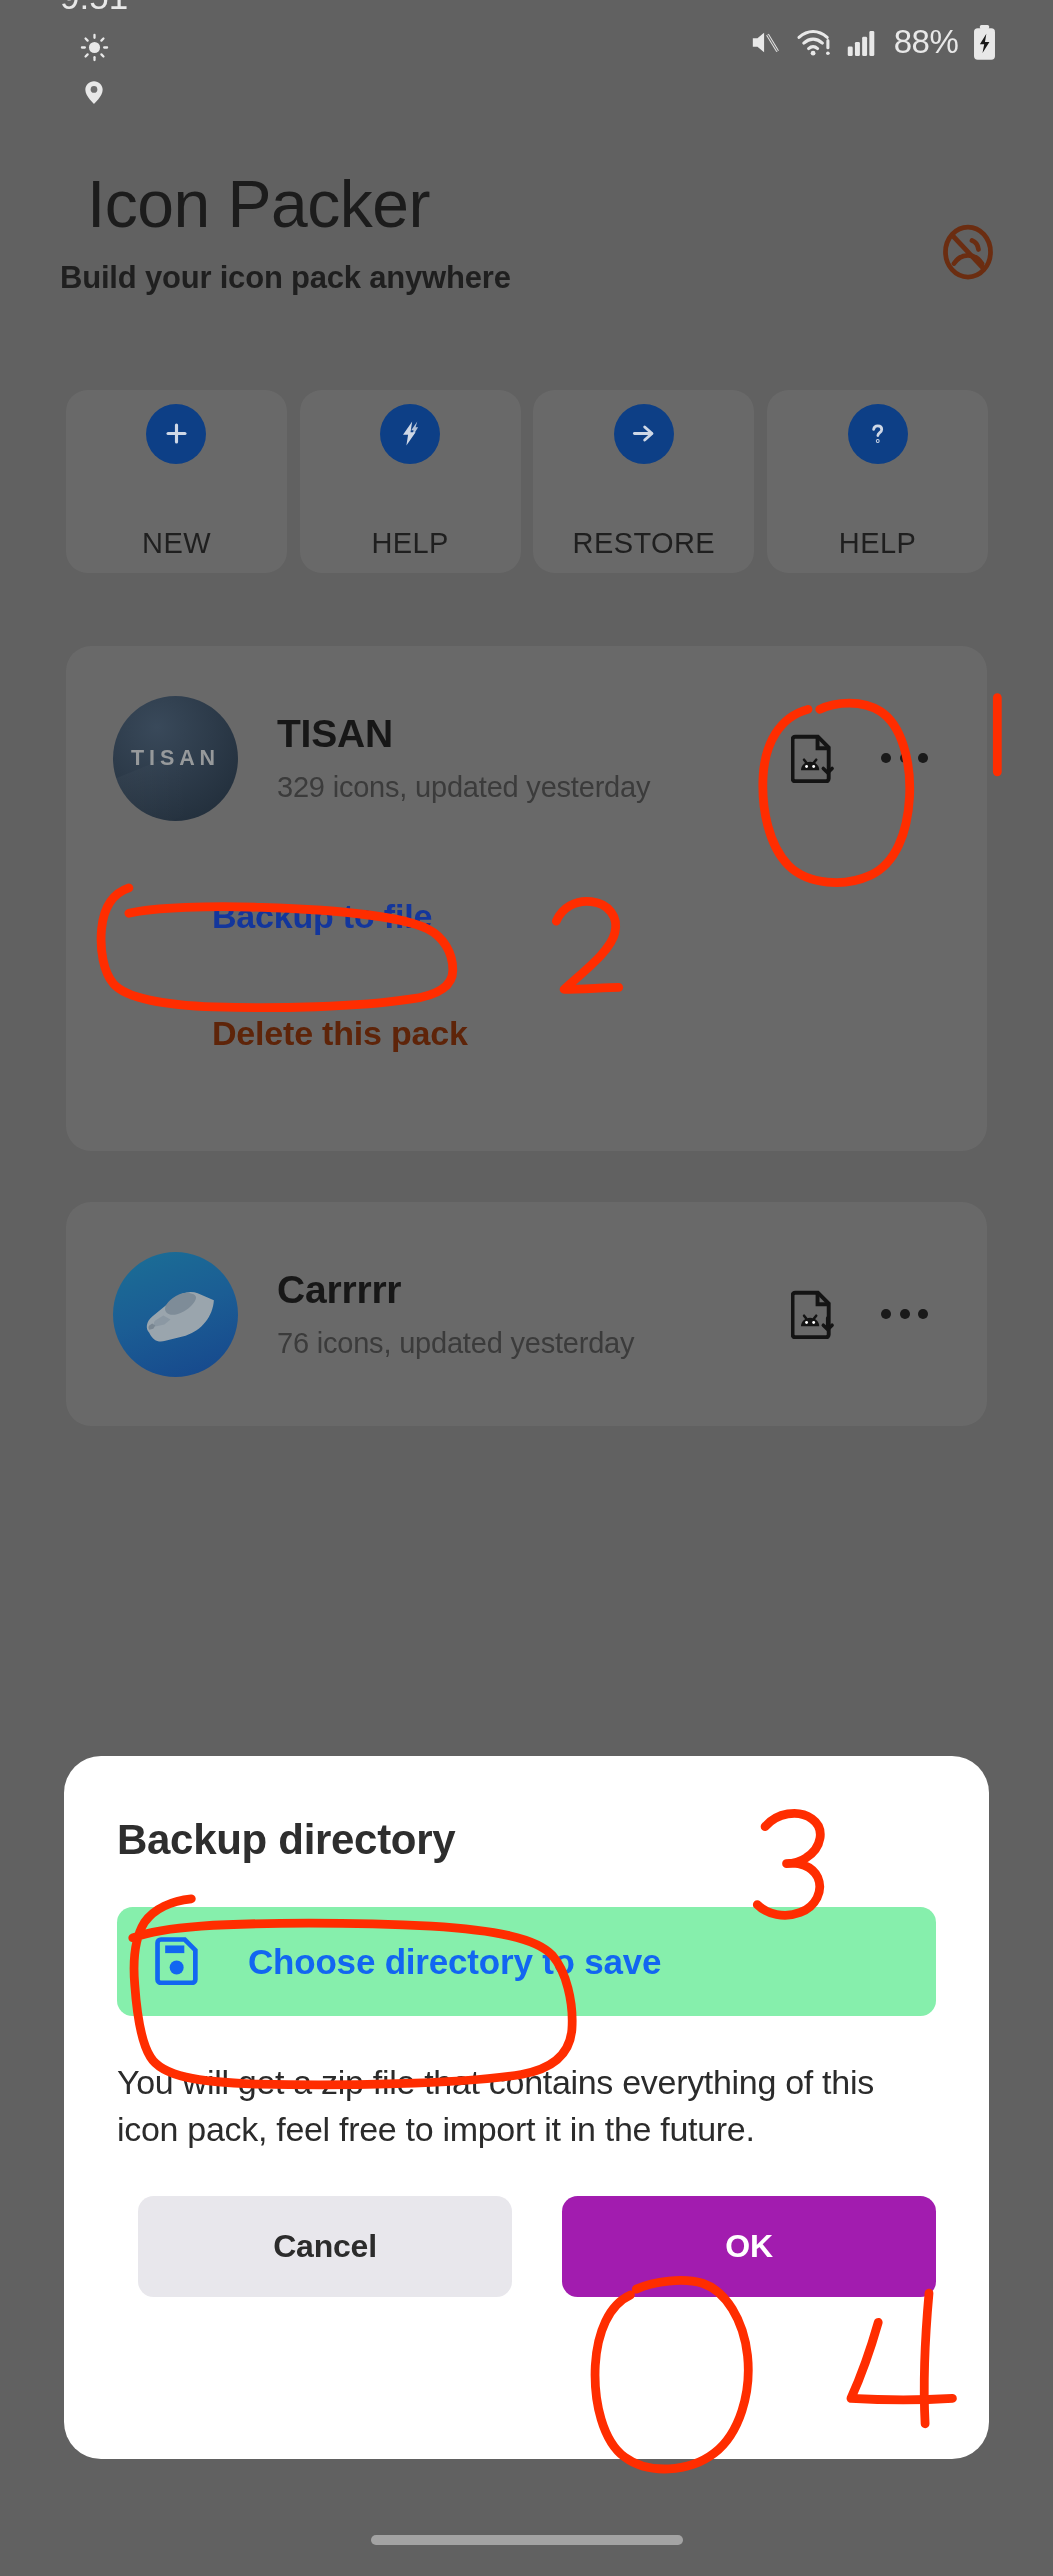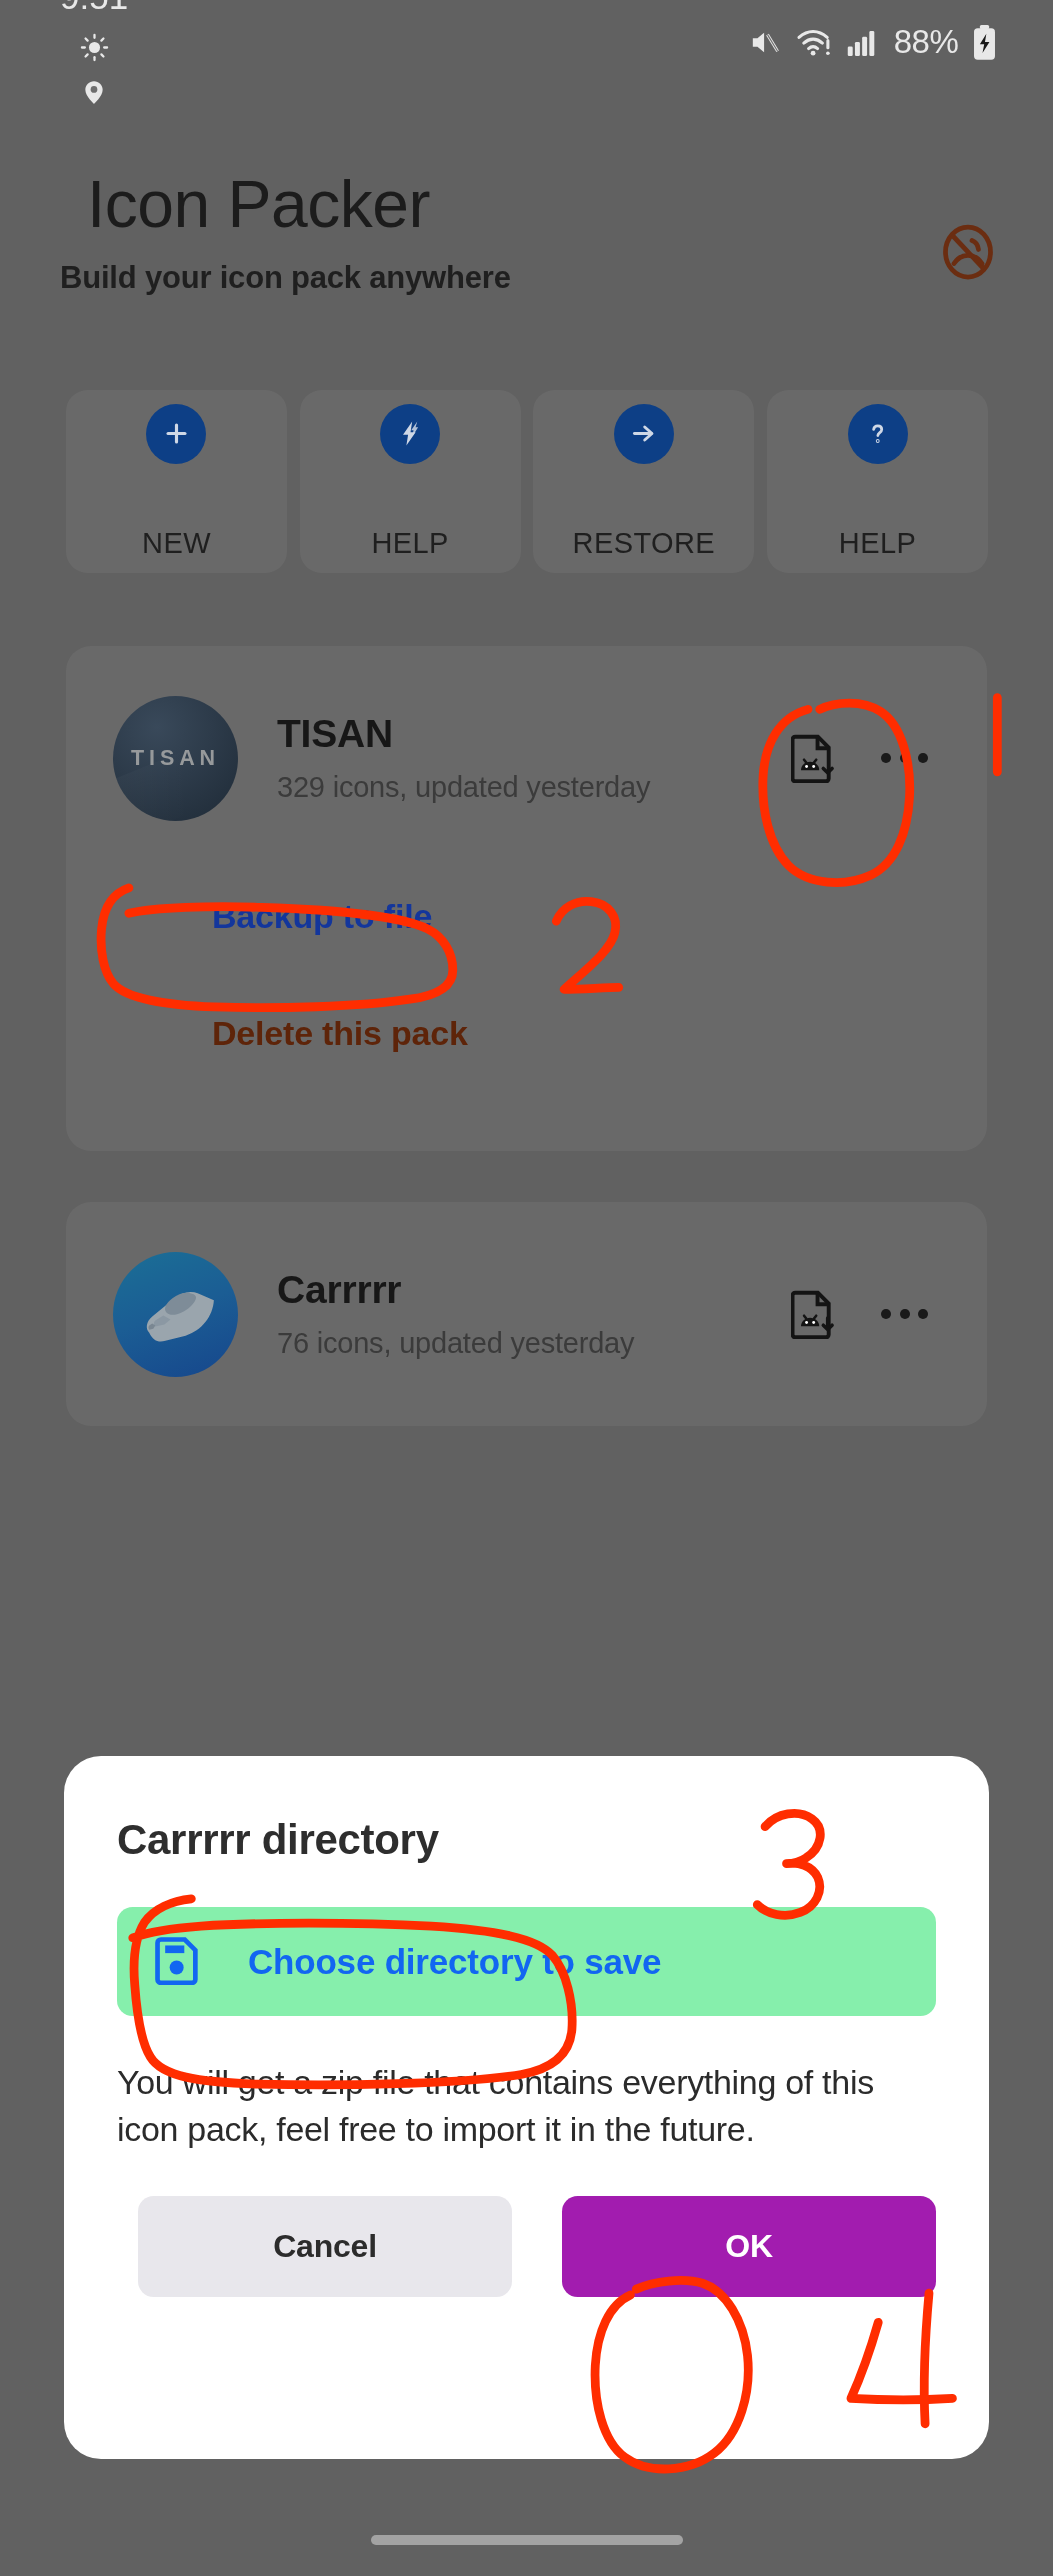--- a/index.html
+++ b/index.html
@@ -472,21 +472,21 @@
         <span class="dots-btn">
           <span class="dot"></span>
           <span class="dot"></span>
           <span class="dot"></span>
         </span>
       </div>
     </div>
   </div>
 
   <div id="dialog">
-    <div id="dialog-title">Carrrrr directory</div>
+    <div id="dialog-title">Backup directory</div>
 
     <div id="choose-dir-row">
       <span>
         <svg width="51" height="51" viewBox="0 0 24 24" fill="none">
           <path d="M4.2 2.6h11.2l5 5v13.8a1.6 1.6 0 0 1-1.6 1.6H4.2a1.6 1.6 0 0 1-1.6-1.6V4.2a1.6 1.6 0 0 1 1.6-1.6z" stroke="#1266f1" stroke-width="2.2"></path>
           <rect x="6.2" y="5.4" width="9" height="3.6" fill="#1266f1"></rect>
           <circle cx="11.6" cy="15.8" r="3.3" fill="#1266f1"></circle>
         </svg>
       </span>
       <span id="choose-dir-label">Choose directory to save</span>

